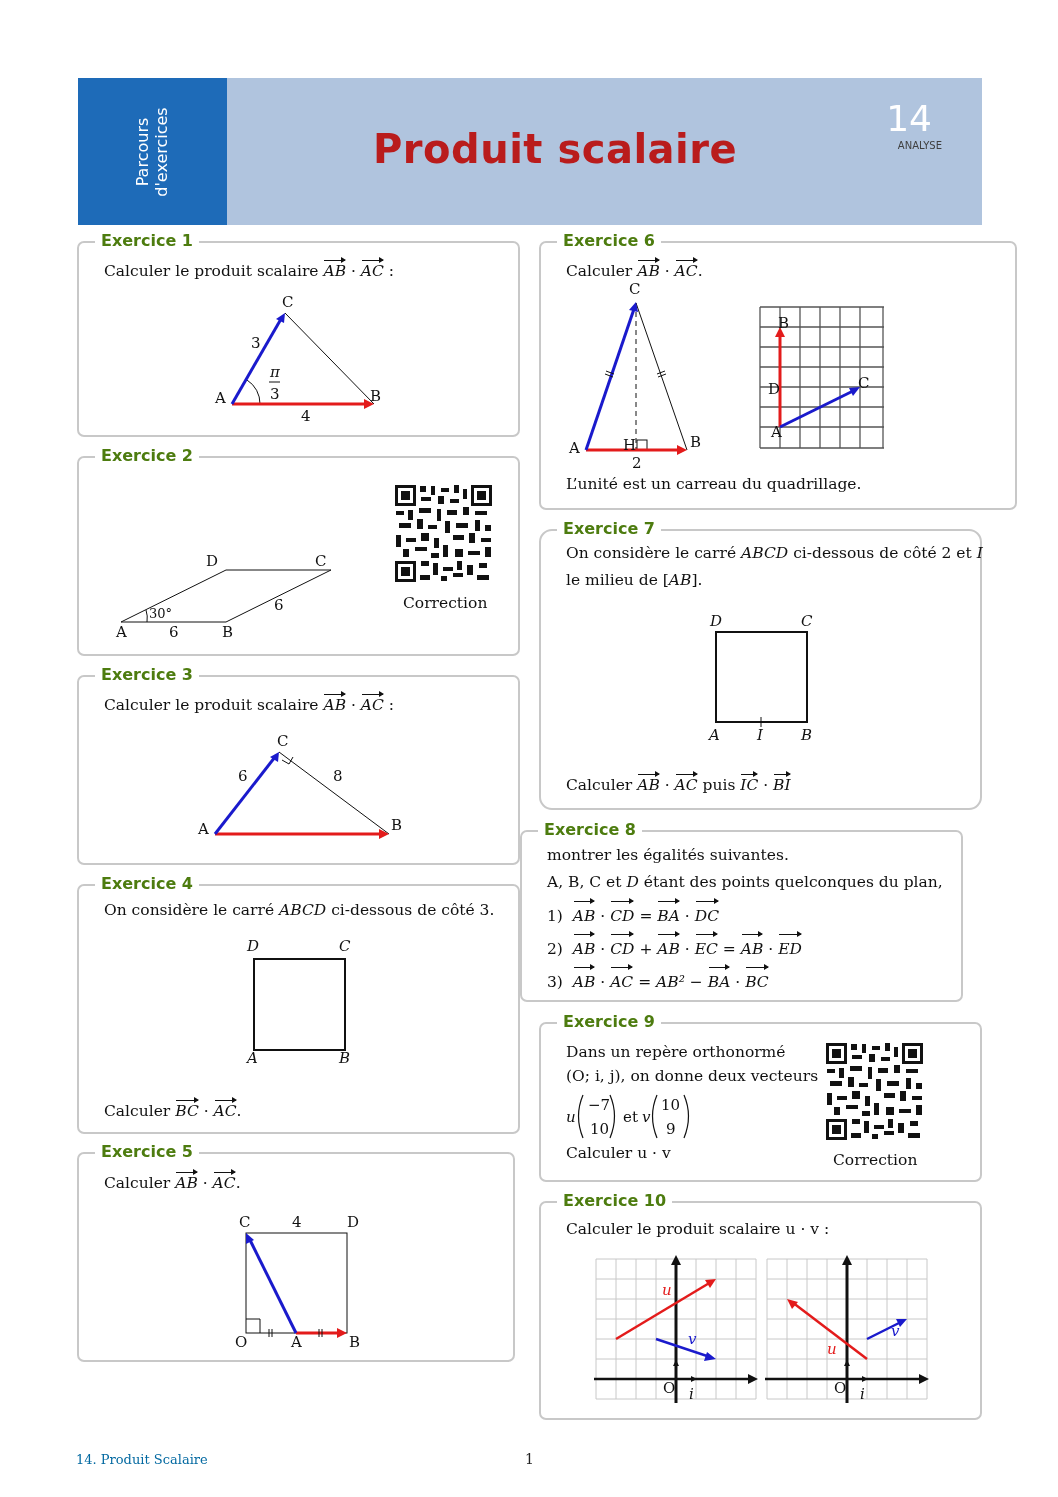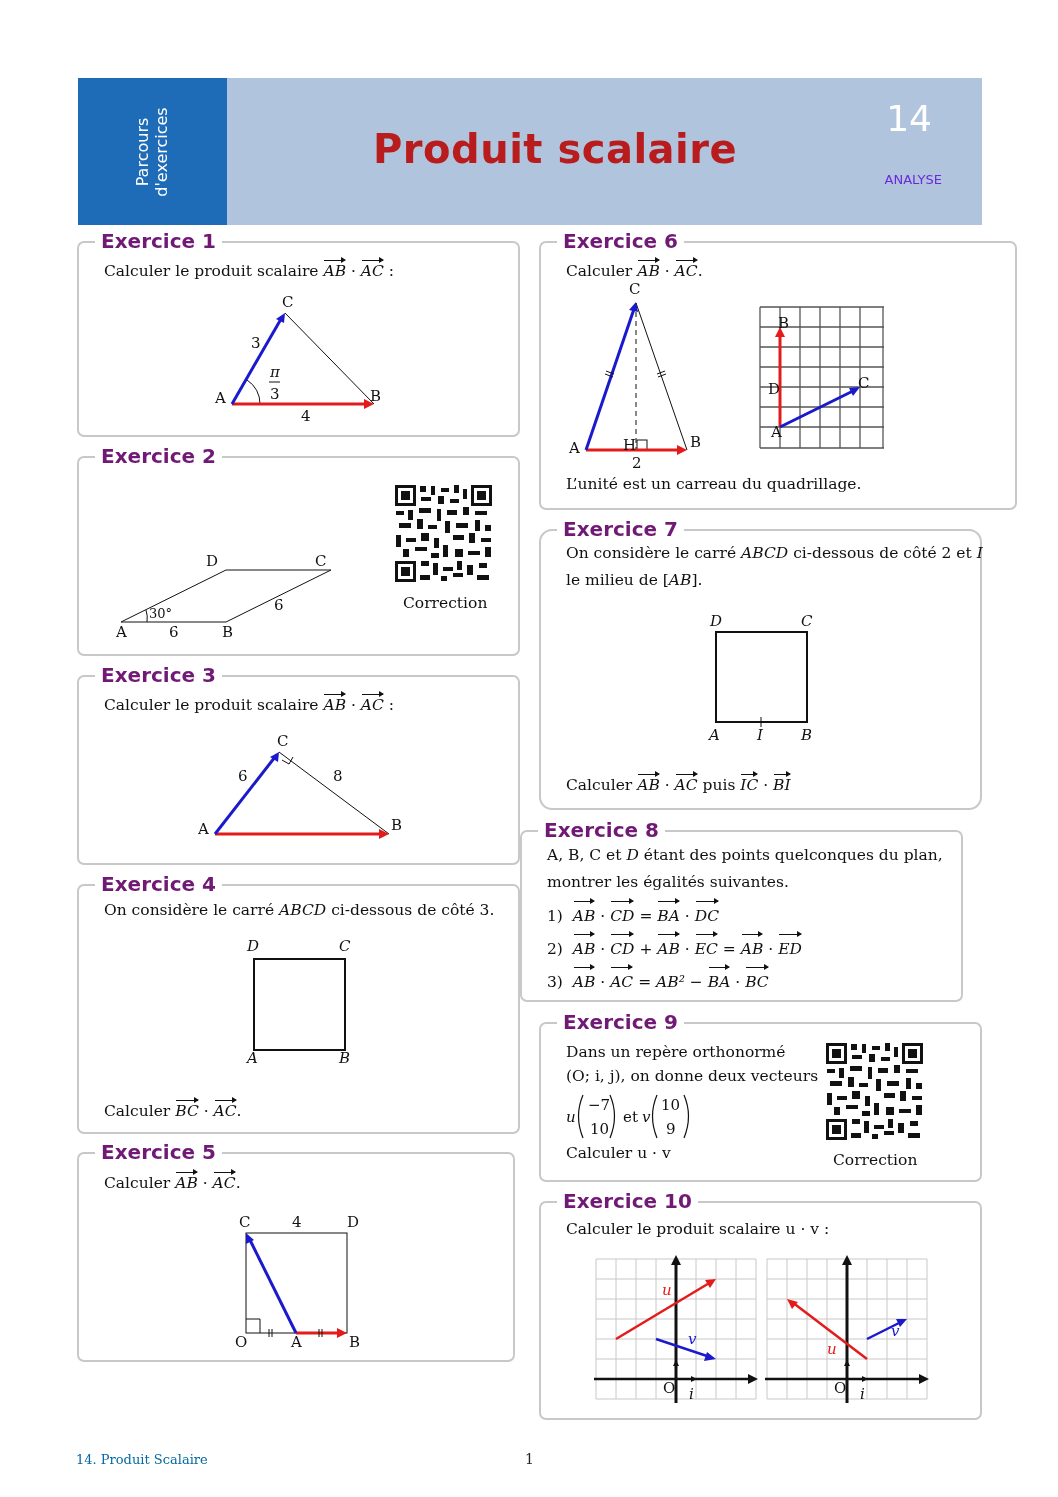--- a/index.html
+++ b/index.html
@@ -2,23 +2,23 @@
 <html><head>
 <meta charset="utf-8">
 <style>
   html,body{margin:0;padding:0;background:#fff;}
   body{width:1058px;height:1497px;position:relative;overflow:hidden;font-family:"DejaVu Serif","Liberation Serif",serif;color:#111;}
   .header{position:absolute;left:78px;top:78px;width:904px;height:147px;background:#b0c4de;}
   .header .side{position:absolute;left:0;top:0;width:149px;height:147px;background:#1e6bb8;}
   .header .side .vt{position:absolute;left:74px;top:74px;transform:translate(-50%,-50%) rotate(-90deg);color:#fff;font-family:"DejaVu Sans","Liberation Sans",sans-serif;font-size:16px;line-height:19px;text-align:center;white-space:nowrap;}
   .header .title{position:absolute;left:295px;top:48px;font-family:"DejaVu Sans","Liberation Sans",sans-serif;font-weight:bold;font-size:40px;color:#b91c1c;letter-spacing:0.5px;}
   .header .num{position:absolute;right:50px;top:20px;font-family:"DejaVu Sans","Liberation Sans",sans-serif;font-size:36px;color:#fff;}
-  .header .sect{position:absolute;right:40px;top:94px;font-family:"DejaVu Sans","Liberation Sans",sans-serif;font-size:13px;color:#6d28d9;}
+  .header .sect{position:absolute;right:40px;top:62px;font-family:"DejaVu Sans","Liberation Sans",sans-serif;font-size:10px;color:#404040;}
   .ex{position:absolute;border:2px solid #c8c8c8;border-radius:7px;background:#fff;box-sizing:border-box;}
-  .ex .lbl{position:absolute;left:16px;top:-12px;background:#fff;padding:0 6px;font-family:"DejaVu Sans","Liberation Sans",sans-serif;font-weight:bold;font-size:20px;color:#701a75;line-height:20px;text-align:center;}
+  .ex .lbl{position:absolute;left:16px;top:-12px;background:#fff;padding:0 6px;font-family:"DejaVu Sans","Liberation Sans",sans-serif;font-weight:bold;font-size:16px;color:#4d7c0f;line-height:20px;text-align:center;}
   .txt{position:absolute;font-size:15.5px;line-height:24px;white-space:nowrap;}
   .m{font-style:italic;}
   .v{position:relative;display:inline-block;font-style:italic;}
   .v::before{content:"";position:absolute;left:1px;right:1px;top:1px;border-top:1px solid #111;}
   .v::after{content:"";position:absolute;right:0px;top:-2px;border-left:5px solid #111;border-top:3px solid transparent;border-bottom:3px solid transparent;}
   svg{position:absolute;overflow:visible;}
   svg text{font-family:"DejaVu Serif","Liberation Serif",serif;font-size:15px;fill:#111;}
   .qr{position:absolute;background:#fff;}
   .footer-left{position:absolute;left:76px;top:1452px;font-size:13px;color:#0369a1;text-align:right;}
   .footer-page{position:absolute;left:525px;top:1451px;font-size:14px;color:#222;}
@@ -276,22 +276,22 @@
     <text x="169" y="95" style="font-style:italic">D</text>
   </svg>
   <div class="txt" style="left:25px;top:242px;">
     <span>Calculer</span> <span class="v">AB</span> · <span class="v">AC</span><span> puis </span><span class="v">IC</span> · <span class="v">BI</span>
   </div>
 </div>
 
 <div class="ex" style="left:520px;top:830px;width:443px;height:172px;">
   <div class="lbl">Exercice 8</div>
   <div class="txt" style="left:25px;top:10px;line-height:27px;">
+    <div>montrer les égalités suivantes.</div>
     <div><span> A,  B, C et </span><span class="m">D</span><span> étant des points quelconques du plan,</span></div>
-    <div>montrer les égalités suivantes.</div>
   </div>
   <div class="txt" style="left:25px;top:68px;line-height:33px;">
     <div><span>1)</span>&nbsp; <span class="v">AB</span> · <span class="v">CD</span> <span>=</span> <span class="v">BA</span> · <span class="v">DC</span></div>
     <div><span>2)</span>&nbsp; <span class="v">AB</span> · <span class="v">CD</span> <span>+</span> <span class="v">AB</span> · <span class="v">EC</span> <span>=</span> <span class="v">AB</span> · <span class="v">ED</span></div>
     <div><span>3)</span>&nbsp; <span class="v">AB</span> · <span class="v">AC</span> <span>=</span> <span class="m">AB²</span> <span>−</span> <span class="v">BA</span> · <span class="v">BC</span></div>
   </div>
 </div>
 
 <div class="ex" style="left:539px;top:1022px;width:443px;height:160px;">
   <div class="lbl">Exercice 9</div>

